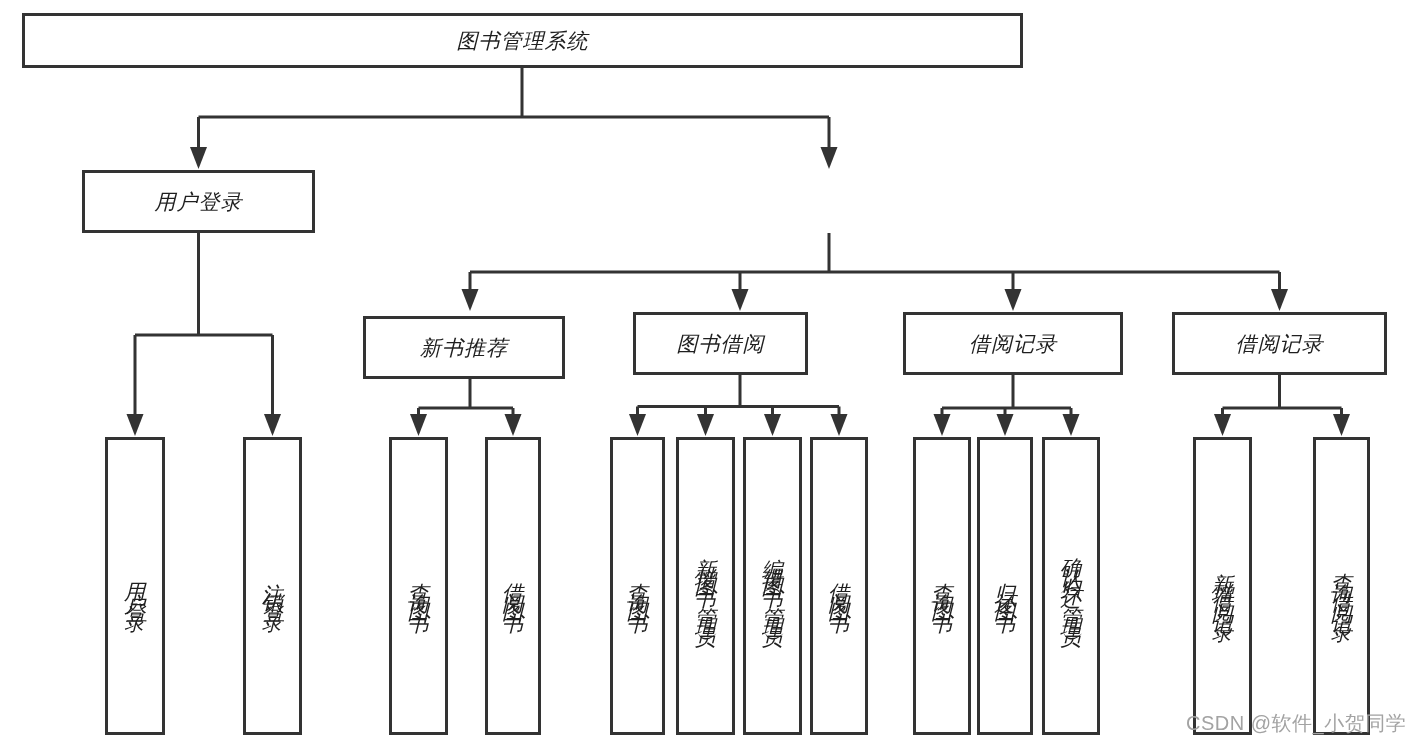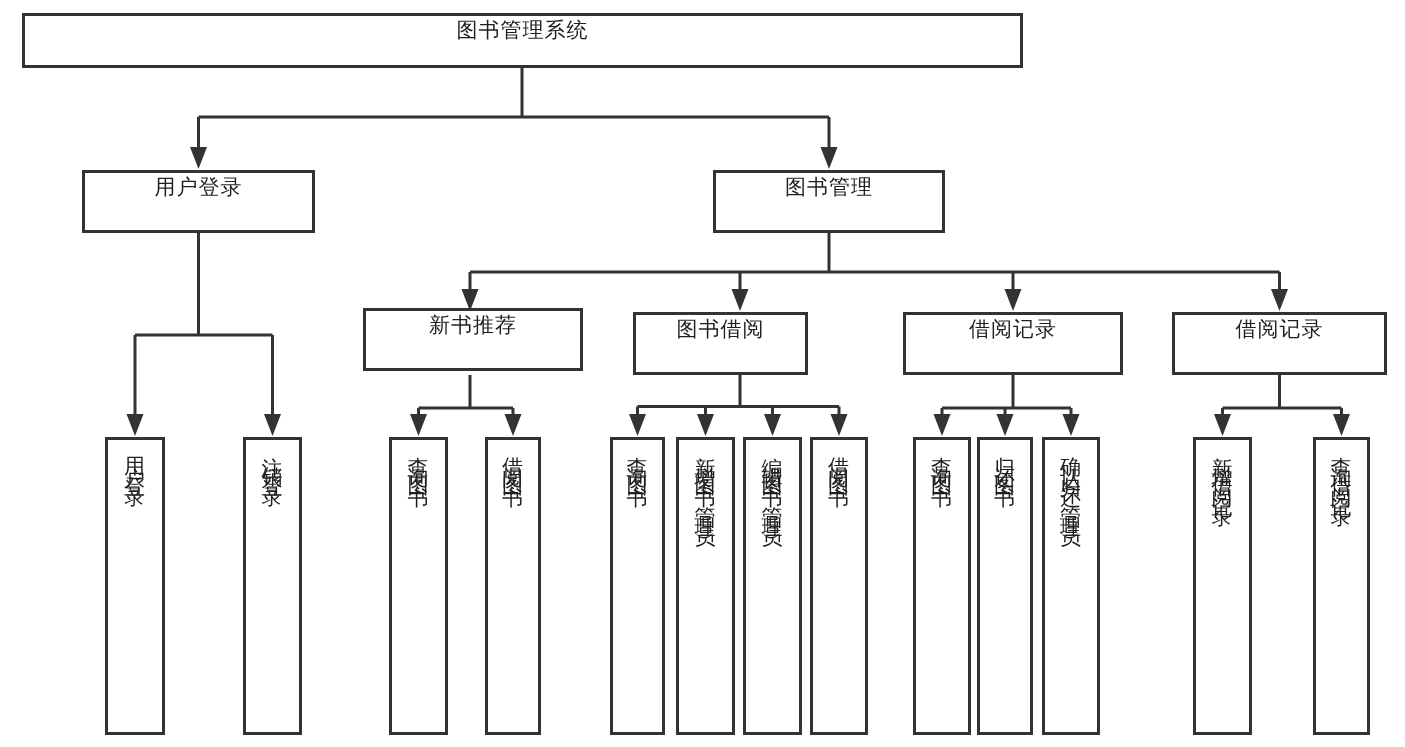--- a/index.html
+++ b/index.html
@@ -18,36 +18,37 @@
     color:var(--text);
   }
   #connectors{position:absolute;left:0;top:0;z-index:1;}
   #connectors path{stroke:var(--line);stroke-width:3;fill:none;}
   #connectors polygon{fill:var(--line);stroke:none;}
   .box{
     position:absolute;
     box-sizing:border-box;
     border:3px solid var(--line);
     background:var(--bg);
-    display:flex;align-items:flex-start;justify-content:center;
+    display:flex;align-items:center;justify-content:center;
     z-index:2;
+    font-style:italic;
   }
   .hbox{font-size:21px;letter-spacing:1px;}
   .vbox span{
     writing-mode:vertical-rl;
     text-orientation:mixed;
     font-size:21px;
     letter-spacing:10px;
     line-height:1;
     white-space:nowrap;
   }
   .root{left:22px;top:13px;width:1001px;height:55px;}
   .l2a{left:82px;top:170px;width:233px;height:63px;}
   .l2b{left:713px;top:170px;width:232px;height:63px;}
-  .l3a{left:363px;top:308px;width:220px;height:63px;}
+  .l3a{left:363px;top:316px;width:202px;height:63px;}
   .l3b{left:633px;top:312px;width:175px;height:63px;}
   .l3c{left:903px;top:312px;width:220px;height:63px;}
   .l3d{left:1172px;top:312px;width:215px;height:63px;}
   .leaf{top:437px;height:298px;}
   .lf1{left:105px;width:60px;}
   .lf2{left:243px;width:59px;}
   .lf3{left:389px;width:59px;}
   .lf4{left:485px;width:56px;}
   .lf5{left:610px;width:55px;}
   .lf6{left:676px;width:59px;}
@@ -123,23 +124,20 @@
     </g>
   </svg>
 
   <div class="box hbox root">
     <span>图书管理系统</span>
   </div>
 
   <div class="box hbox l2a">
     <span>用户登录</span>
   </div>
-  <div class="box hbox l2b">
-    <span>图书管理</span>
-  </div>
 
   <div class="box hbox l3a">
     <span>新书推荐</span>
   </div>
   <div class="box hbox l3b">
     <span>图书借阅</span>
   </div>
   <div class="box hbox l3c">
     <span>借阅记录</span>
   </div>
@@ -180,14 +178,15 @@
   <div class="box vbox leaf lf11">
     <span>确认归还（管理员）</span>
   </div>
   <div class="box vbox leaf lf12">
     <span>新增借阅记录</span>
   </div>
   <div class="box vbox leaf lf13">
     <span>查询借阅记录</span>
   </div>
 
+  <div class="watermark">CSDN @软件_小贺同学</div>
 
 </div>
 
 </body></html>

